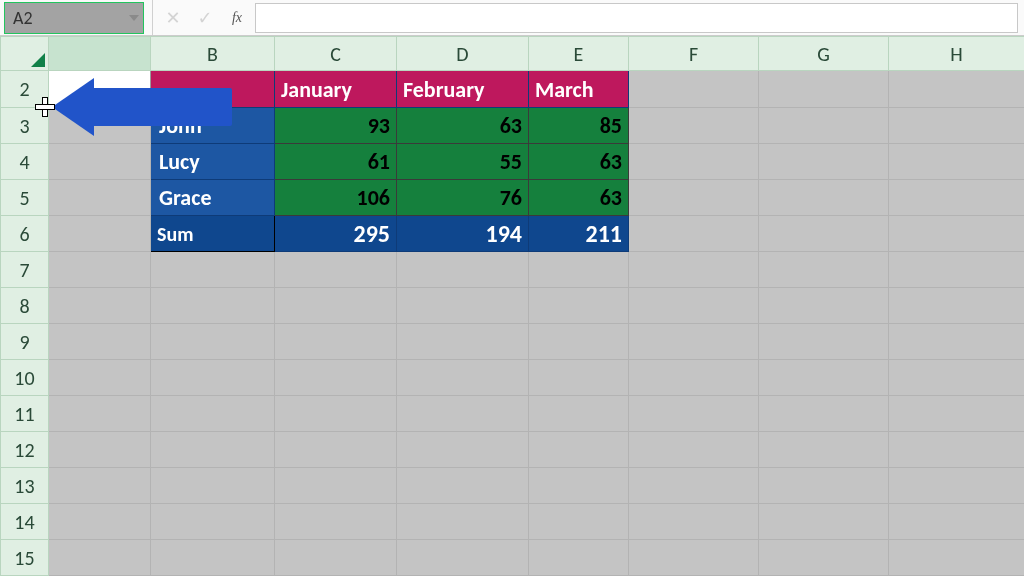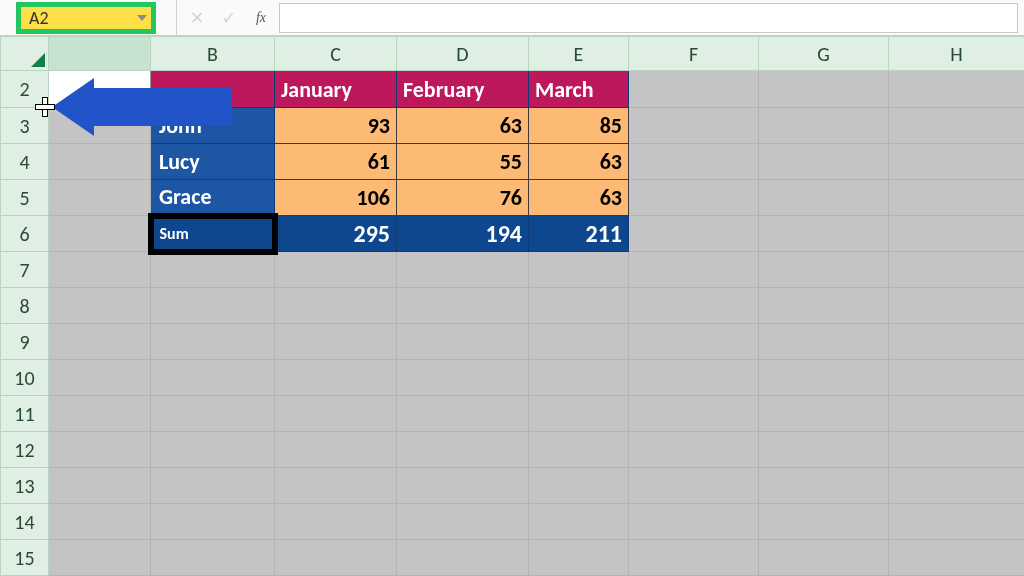--- a/index.html
+++ b/index.html
@@ -18,23 +18,23 @@
       align-items: center;
       height: 36px;
       border-bottom: 1px solid #ccc;
       background: #fafafa;
       font-size: 18px;
       color: #444;
     }
     .name-box {
       width: 140px;
       height: 32px;
-      margin: 2px 16px;
-      background: #fde047;
-      border: 5px solid #22c55e;
+      margin: 2px 4px;
+      background: #a3a3a3;
+      border: 1px solid #22c55e;
       display: flex;
       align-items: center;
       padding: 0 8px;
       position: relative;
     }
     .name-box-text { font-size: 18px; color: #333; }
     .name-box-dd {
       position: absolute; right: 4px; top: 50%; transform: translateY(-50%);
       width: 0; height: 0;
       border-left: 5px solid transparent; border-right: 5px solid transparent;
@@ -126,25 +126,25 @@
     
     td.dt-hdr {
       background: #be185d; color: #fff; font-weight: bold; font-size: 22px; border: 1px solid #0e3b78;
     }
     td.dt-row {
       background: #1d57a3; color: #fff; font-weight: bold; font-size: 22px; border: 1px solid #0e3b78;
       text-align: left;
       padding-left: 8px;
     }
     td.dt-val {
-      background: #fdba74; color: #000; font-weight: bold; font-size: 22px; border: 1px solid #3a3a3a;
+      background: #15803d; color: #000; font-weight: bold; font-size: 22px; border: 1px solid #3a3a3a;
       text-align: right;
     }
     td.dt-sum-lbl {
-      background: #0f478e; color: #fff; font-weight: bold; font-size: 16px; border: 6px solid #000000;
+      background: #0f478e; color: #fff; font-weight: bold; font-size: 20px; border: 1px solid #000000;
       text-align: left;
     }
     td.dt-sum-val {
       background: #0f478e; color: #fff; font-weight: bold; font-size: 24px; border: 1px solid #0e3b78;
       text-align: right;
     }
 
     
     .cursor-plus {
       position: absolute; left: 36px; top: 62px;

